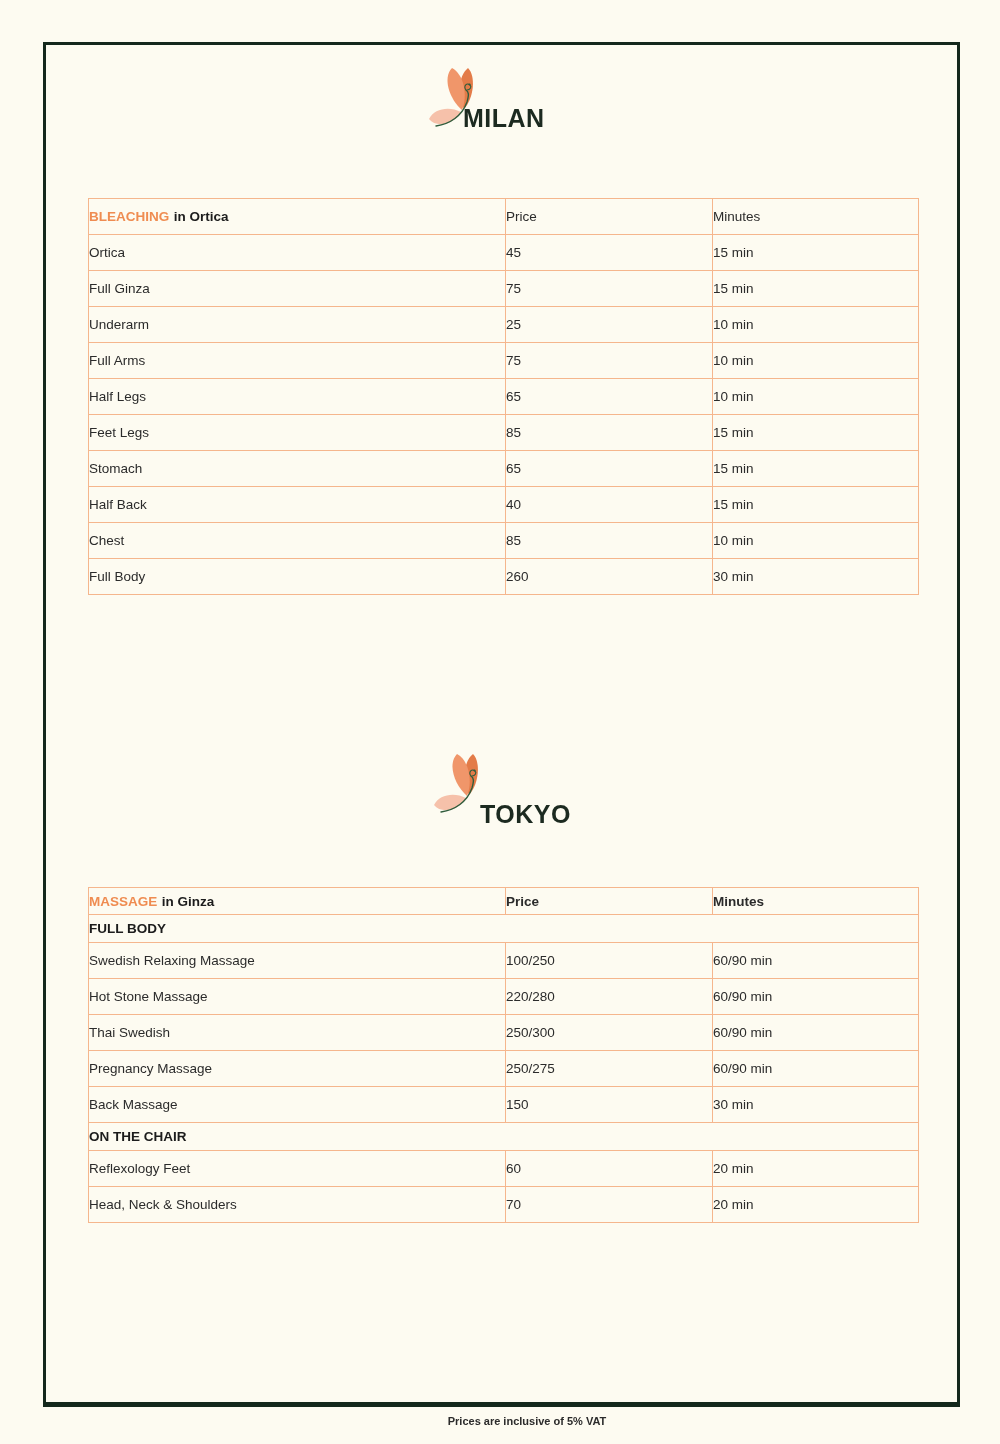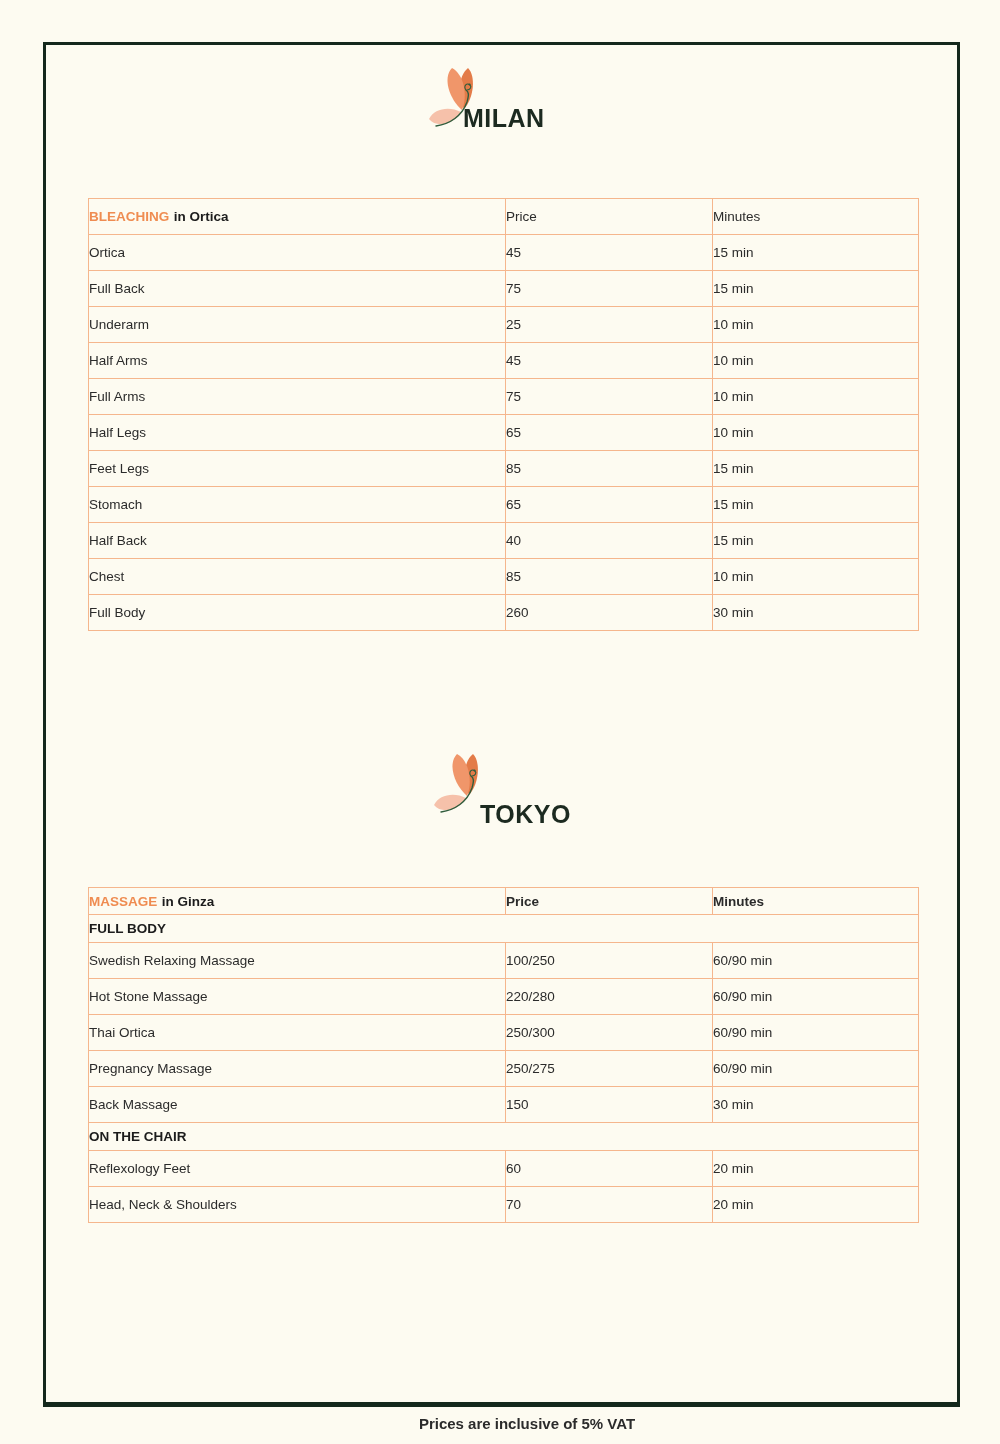--- a/index.html
+++ b/index.html
@@ -47,21 +47,21 @@
   .num { }
   .cat-cell { font-weight: 700; color: #1C1C1C; }
   .cat-accent { color: var(--accent, #EF8C51); font-weight: 700; }
   .cat-suffix { margin-left: 0.33em; }
   #milan-table .col-h { font-weight: 400; }
   #tokyo-table .col-h { font-weight: 700; }
   .group td { font-weight: 700; color: #1C1C1C; }
   .footer-note {
     position: absolute; top: 1415px; left: 527px;
     transform: translateX(-50%);
-    font-size: 15px; font-weight: 700; color: #2B2B2B;
+    font-size: 11px; font-weight: 700; color: #2B2B2B;
     white-space: nowrap;
   }
 </style>
 </head>
 <body>
 
 <div class="frame"></div>
 
 <svg class="logo milan" viewBox="0 0 56 66" aria-hidden="true">
   <path d="M40,47 C33,34 34,14 44,6 C52,14 50,36 40,47 Z" fill="var(--wing-back,#E37B48)"></path>
@@ -86,32 +86,27 @@
       </td>
       <td class="num col-h">Price</td>
       <td class="num col-h">Minutes</td>
     </tr>
     <tr>
         <td class="svc">Ortica</td>
         <td class="num">45</td>
         <td class="num">15 min</td>
       </tr>
     <tr>
-        <td class="svc">Full Back</td>
+        <td class="svc">Full Ginza</td>
         <td class="num">75</td>
         <td class="num">15 min</td>
       </tr>
     <tr>
         <td class="svc">Underarm</td>
         <td class="num">25</td>
-        <td class="num">10 min</td>
-      </tr>
-    <tr>
-        <td class="svc">Half Arms</td>
-        <td class="num">45</td>
         <td class="num">10 min</td>
       </tr>
     <tr>
         <td class="svc">Full Arms</td>
         <td class="num">75</td>
         <td class="num">10 min</td>
       </tr>
     <tr>
         <td class="svc">Half Legs</td>
         <td class="num">65</td>
@@ -176,21 +171,21 @@
         <td class="svc">Swedish Relaxing Massage</td>
         <td class="num">100/250</td>
         <td class="num">60/90 min</td>
       </tr>
     <tr>
         <td class="svc">Hot Stone Massage</td>
         <td class="num">220/280</td>
         <td class="num">60/90 min</td>
       </tr>
     <tr>
-        <td class="svc">Thai Ortica</td>
+        <td class="svc">Thai Swedish</td>
         <td class="num">250/300</td>
         <td class="num">60/90 min</td>
       </tr>
     <tr>
         <td class="svc">Pregnancy Massage</td>
         <td class="num">250/275</td>
         <td class="num">60/90 min</td>
       </tr>
     <tr>
         <td class="svc">Back Massage</td>

